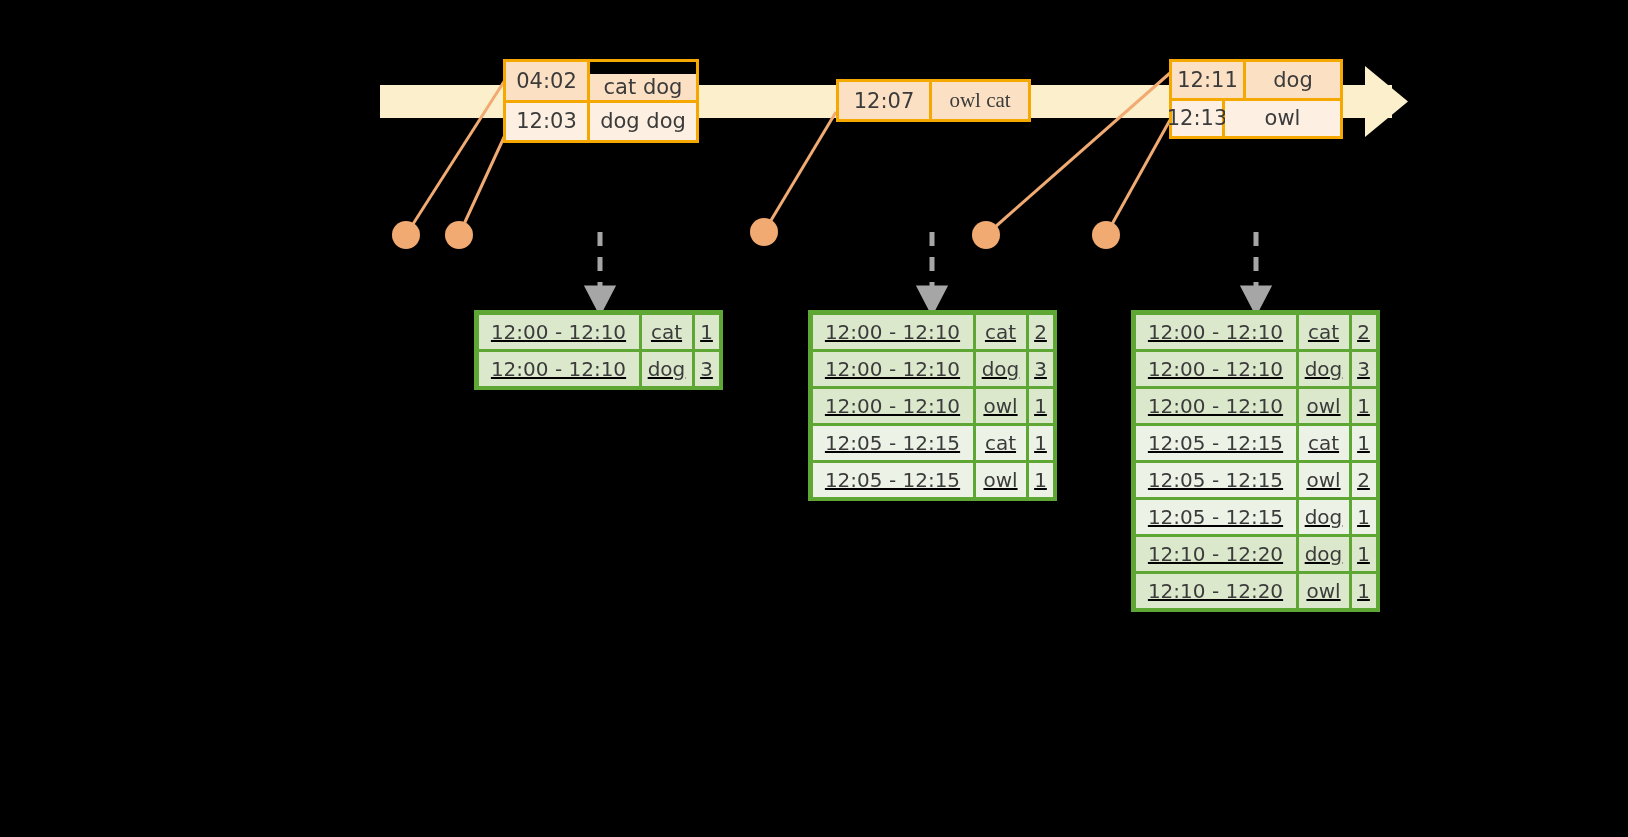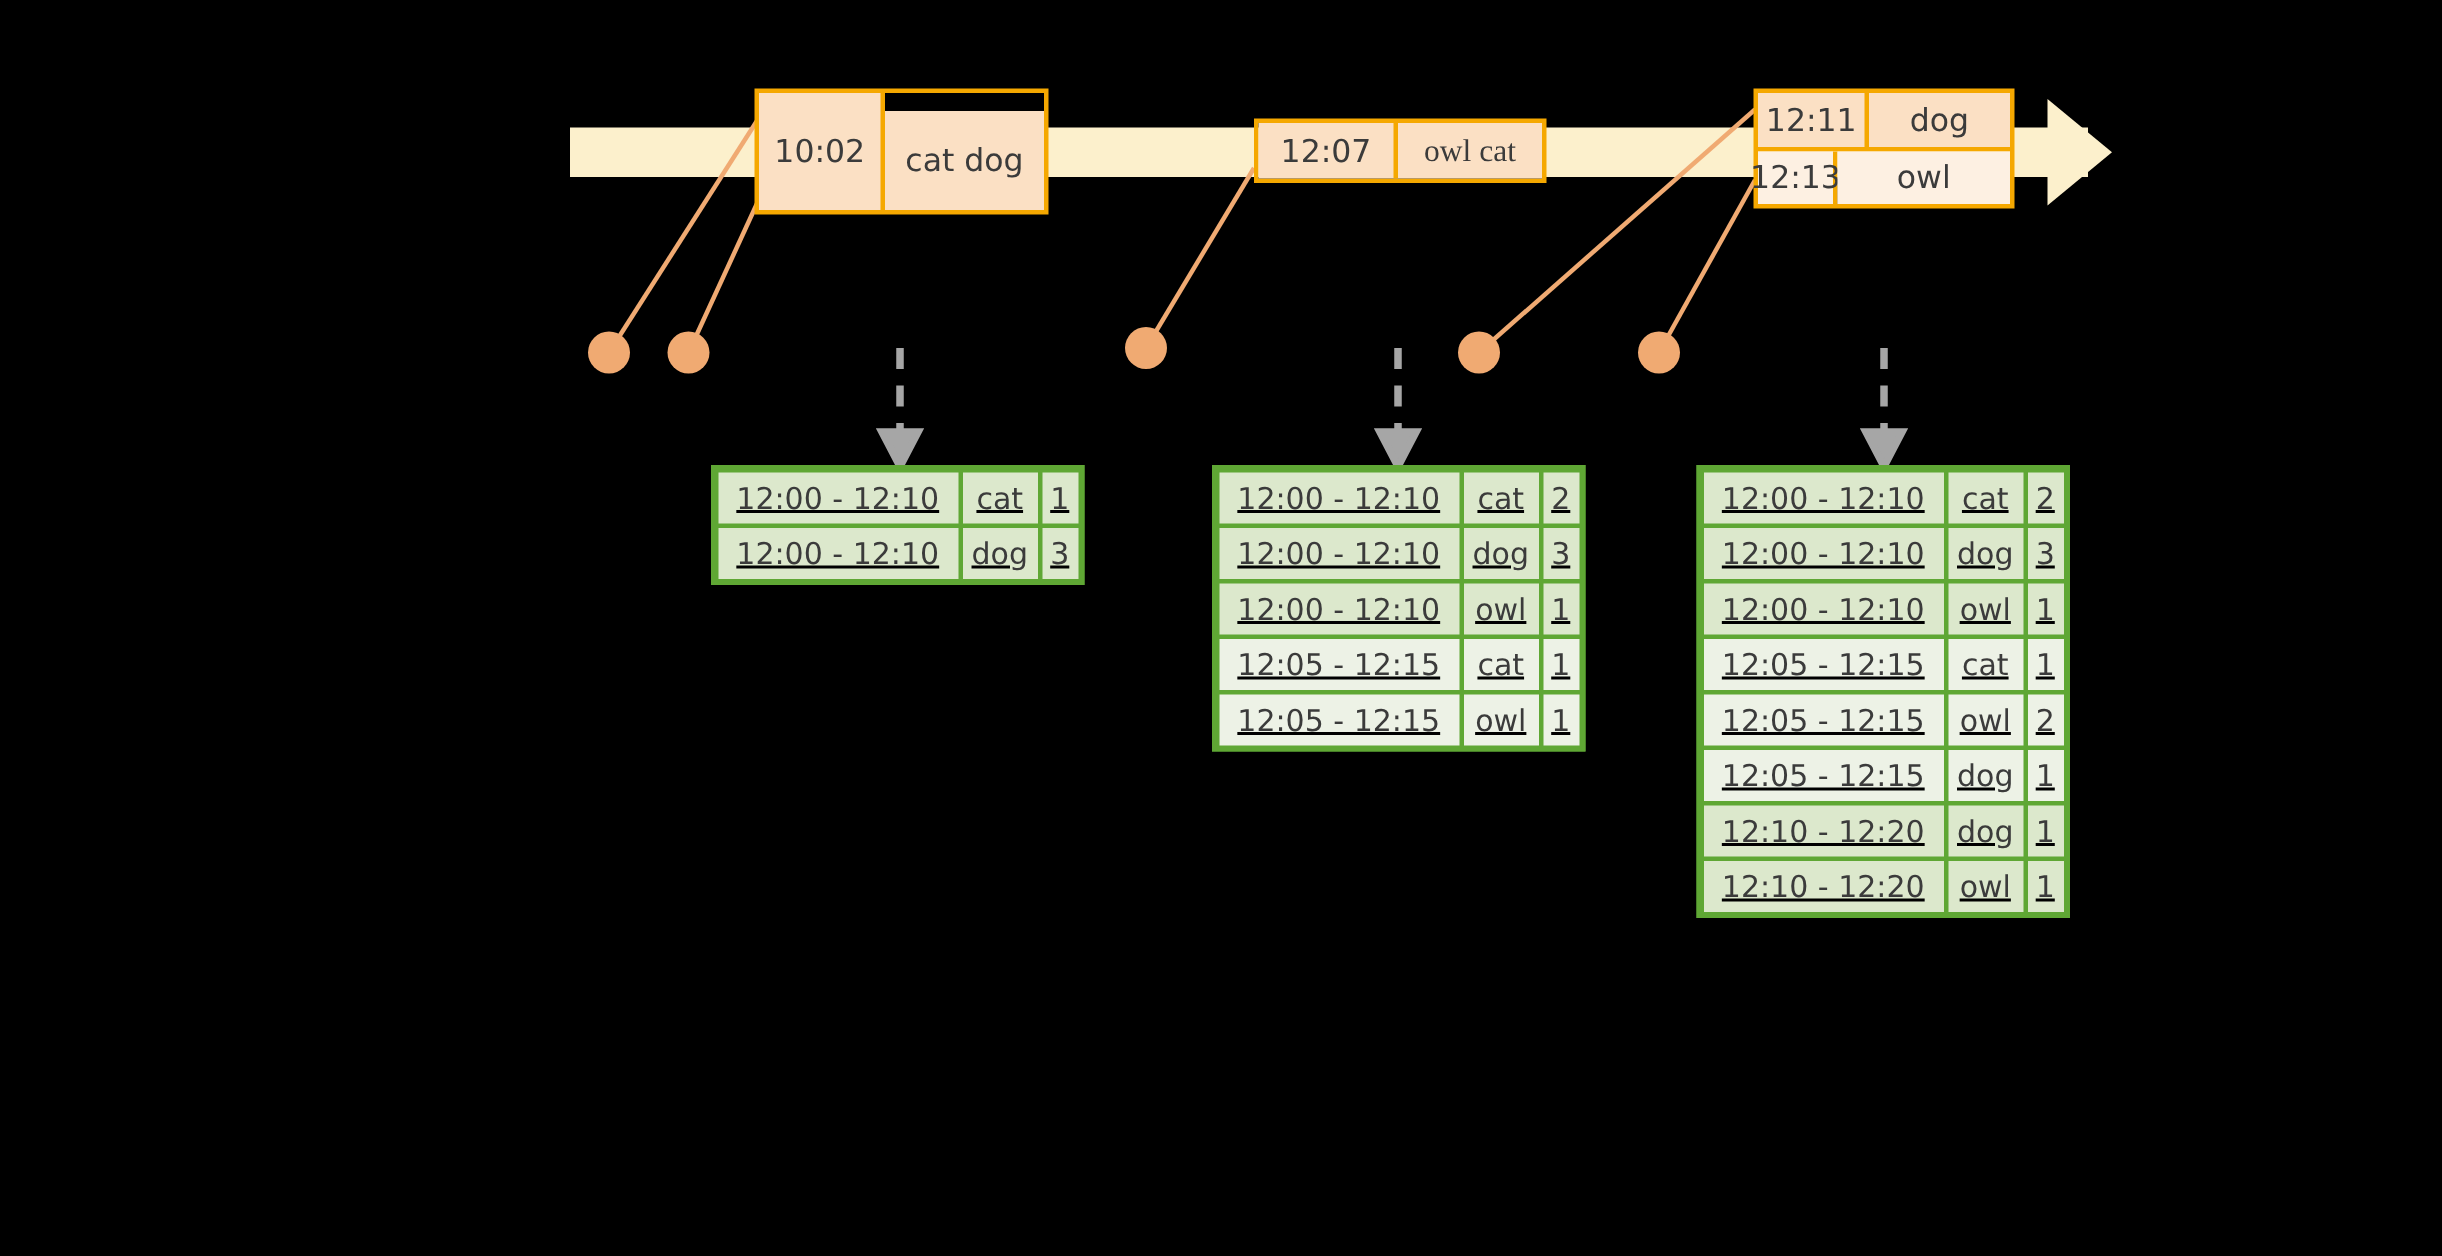--- a/index.html
+++ b/index.html
@@ -69,22 +69,26 @@
       <line x1="932" y1="232" x2="932" y2="288" stroke-dasharray="14,11"></line>
       <polygon points="920,288 944,288 932,311"></polygon>
 
       <line x1="1256" y1="232" x2="1256" y2="288" stroke-dasharray="14,11"></line>
       <polygon points="1244,288 1268,288 1256,311"></polygon>
     </g>
   </svg>
 
   <div class="evt" style="left:503px;top:59px;width:196px;height:84px;">
     <div class="evt-row">
-      <div class="evt-time shade-a" style="width:84px;">10:02</div>
+      <div class="evt-time shade-a" style="width:84px;">04:02</div>
       <div class="evt-words shade-a" style="flex:1;margin-top:12px;">cat dog</div>
+    </div>
+    <div class="evt-row">
+      <div class="evt-time shade-b" style="width:84px;">12:03</div>
+      <div class="evt-words shade-b" style="flex:1;">dog dog</div>
     </div>
   </div>
 
   <div class="evt" style="left:836px;top:79px;width:195px;height:43px;">
     <div class="evt-row">
       <div class="evt-time shade-a" style="width:93px;">12:07</div>
       <div class="evt-words shade-a" style="flex:1;font-family:Liberation Serif, serif;">owl cat</div>
     </div>
   </div>
 

